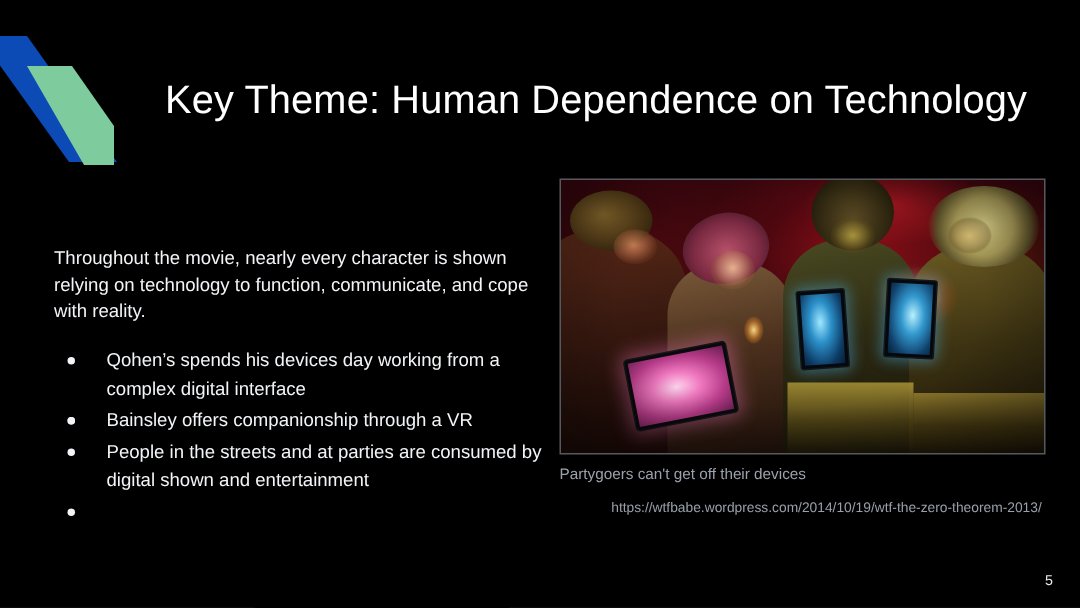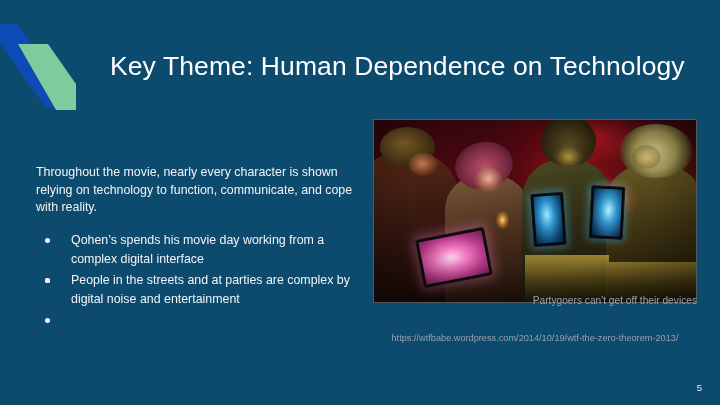--- a/index.html
+++ b/index.html
@@ -4,21 +4,21 @@
 <style>
   html, body {
     margin: 0;
     padding: 0;
     background: #11161f;
   }
   .slide {
     position: relative;
     width: 720px;
     height: 405px;
-    background: #0c4a6e;
+    background: #000000;
     overflow: hidden;
     font-family: "Liberation Sans", sans-serif;
     -webkit-font-smoothing: antialiased;
   }
 
   
   .logo {
     position: absolute;
     left: 0px;
     top: 22px;
@@ -194,30 +194,30 @@
   }
   .vignette {
     inset: 0;
     background: radial-gradient(ellipse 80% 80% at 50% 45%, rgba(0,0,0,0) 48%, rgba(0,0,0,0.55) 100%);
   }
 
   
   .caption {
     position: absolute;
     left: 373px;
-    top: 294px;
+    top: 310px;
     width: 324px;
-    text-align: right;
+    text-align: left;
     color: #9aa1ac;
     font-size: 10.2px;
     line-height: 14px;
   }
   .source {
     position: absolute;
-    left: 373px;
+    left: 389px;
     top: 332px;
     width: 324px;
     text-align: center;
     color: #98a0ab;
     font-size: 9.2px;
     line-height: 13px;
     white-space: nowrap;
   }
 
   
@@ -241,31 +241,32 @@
     </svg>
   </div>
 
   <div class="title">Key Theme: Human Dependence on Technology</div>
 
   <div class="body-col">
     <p class="intro">Throughout the movie, nearly every character is shown relying on technology to function, communicate, and cope with reality.</p>
     <ul class="bullets">
       <li>
         <span class="dot"></span>
-        <span>Qohen’s spends his movie day working from a complex digital interface</span>
-      </li>
-      <li>
-        <span class="dot"></span>
-      </li>
-      <li>
-        <span class="dot"></span>
-      </li>
-      <li>
-        <span class="dot"></span>
-        <span>People in the streets and at parties are complex by digital noise and entertainment</span>
+        <span>Qohen’s spends his devices day working from a complex digital interface</span>
+      </li>
+      <li>
+        <span class="dot"></span>
+      </li>
+      <li>
+        <span class="dot"></span>
+        <span>Bainsley offers companionship through a VR</span>
+      </li>
+      <li>
+        <span class="dot"></span>
+        <span>People in the streets and at parties are consumed by digital shown and entertainment</span>
       </li>
       <li>
         <span class="dot"></span>
       </li>
     </ul>
   </div>
 
   <div class="photo-wrap">
     <div class="photo" title="Costumed partygoers in a dark red-lit room holding up glowing phones and a tablet">
       <div class="ph-layer bg-red"></div>

